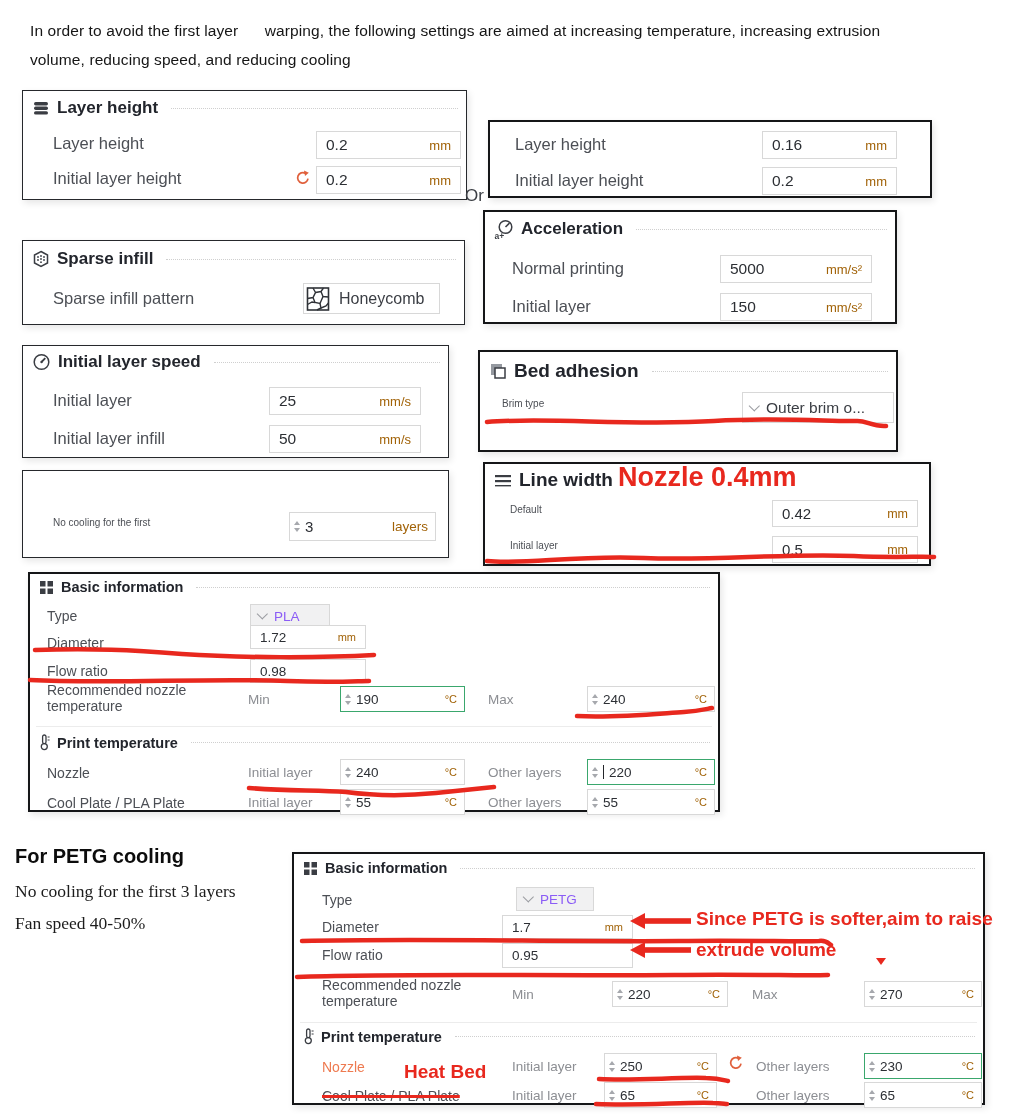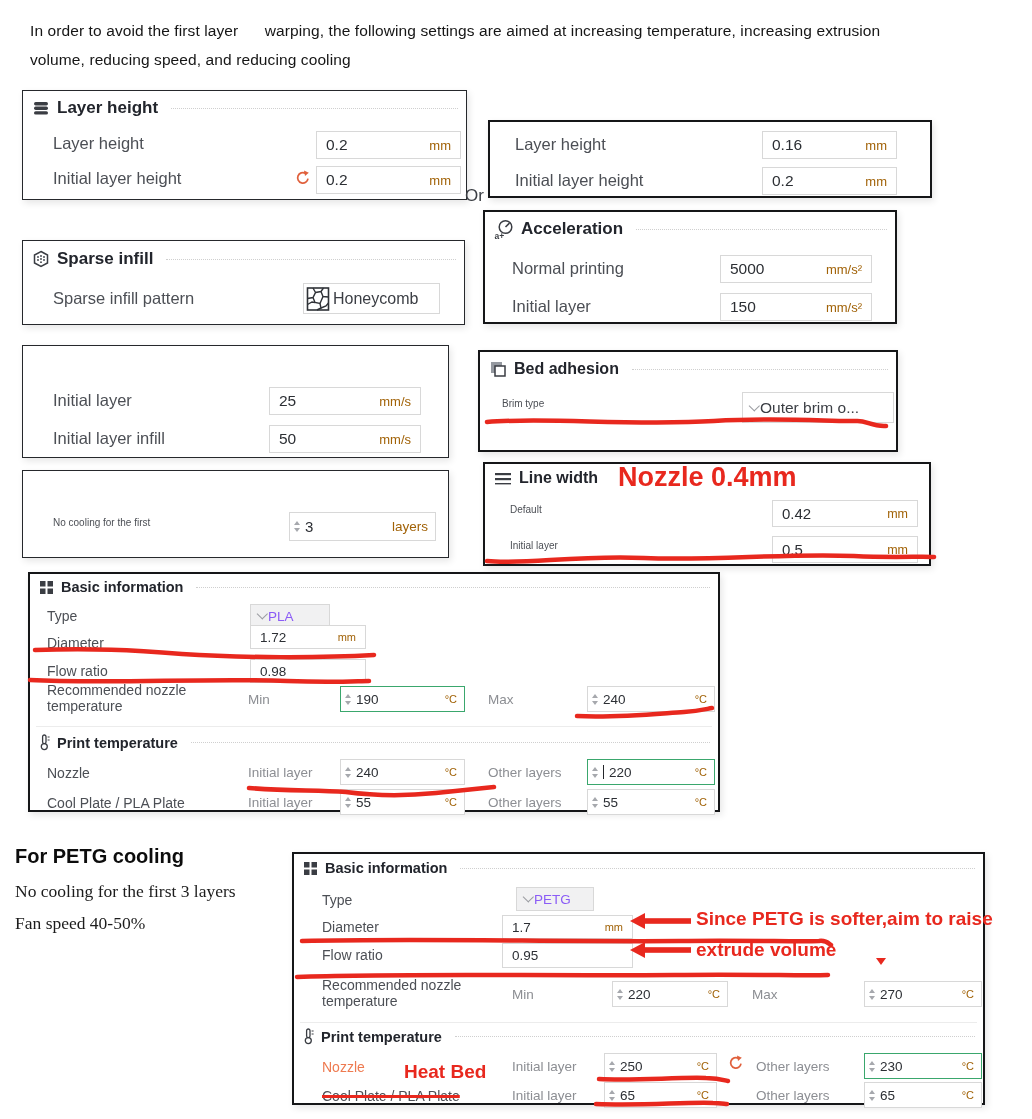--- a/index.html
+++ b/index.html
@@ -16,31 +16,31 @@
   .ptitle .dotline{flex:1;border-top:1px dotted #cfcfcf;height:0;margin-left:6px;}
   .lbl{position:absolute;color:#4c4f55;white-space:nowrap;}
   .sub{position:absolute;color:#8c8e93;white-space:nowrap;}
   .field,.spin,.dd{position:absolute;background:#fff;border:1px solid #d8d8d8;display:flex;align-items:center;box-sizing:border-box;}
   .field{padding:0 9px;justify-content:space-between;}
   .val{color:#2c2f34;}
   .unit{color:#a16207;}
   .spin{padding:0 7px 0 4px;gap:5px;}
   .spin .val{flex:1;}
   .spin.green{border:1.6px solid #3aa76d;}
-  .dd{gap:1px;padding:0 8px;}
+  .dd{gap:7px;padding:0 8px;}
   .dd.gray{background:#f1f1f2;}
   .ddval{color:#3b3e44;white-space:nowrap;}
   .dd.gray .ddval{color:#8b5cf6;}
   .chev{width:7px;height:7px;border-left:1.6px solid #9a9ca1;border-bottom:1.6px solid #9a9ca1;transform:rotate(-45deg) translate(1px,-2px);flex:none;}
   .spnr{display:flex;flex-direction:column;align-items:center;gap:3px;flex:none;}
   .tu{width:0;height:0;border-left:3.5px solid transparent;border-right:3.5px solid transparent;border-bottom:4px solid #a6a8ad;}
   .td{width:0;height:0;border-left:3.5px solid transparent;border-right:3.5px solid transparent;border-top:4px solid #a6a8ad;}
   
   .pA .ptitle{font-size:17px;}  .pA .lbl{font-size:16.5px;} .pA .val{font-size:15.5px;} .pA .unit{font-size:13px;}
-  .pB .ptitle{font-size:16px;}  .pB .lbl{font-size:10px;} .pB .val{font-size:15px;}  .pB .unit{font-size:12.5px;}
+  .pB .ptitle{font-size:19px;}  .pB .lbl{font-size:10px;} .pB .val{font-size:15px;}  .pB .unit{font-size:12.5px;}
   .pC .ptitle{font-size:14.5px;}.pC .lbl{font-size:14px;}   .pC .val{font-size:13.5px;}.pC .unit{font-size:11px;}
   .pC .sub{font-size:13.5px;}
   .sectline{position:absolute;left:6px;right:6px;border-top:1px solid #ececec;}
   .red-text{position:absolute;color:#e8281e;white-space:nowrap;}
   .scrib{position:absolute;pointer-events:none;}
   .scrib path{stroke:#e8281e;stroke-width:4.5;fill:none;stroke-linecap:round;}
   .strike{text-decoration:line-through;text-decoration-color:#e8281e;text-decoration-thickness:2.6px;}
   .orange{color:#ee7a50 !important;}
   .cursorbar{width:1px;height:14px;background:#24262a;flex:none;}
   .tri-red-down{position:absolute;width:0;height:0;border-left:5px solid transparent;border-right:5px solid transparent;border-top:7px solid #e8281e;}
@@ -147,20 +147,29 @@
     <span class="unit">mm/s²</span>
   </div>
   <span class="lbl" style="left:27px;top:85px">Initial layer</span>
   <div class="field" style="left:235px;top:81px;width:152px;height:28px">
     <span class="val">150</span>
     <span class="unit">mm/s²</span>
   </div>
 </div>
 
 <div class="panel pA" style="left:22px;top:345px;width:427px;height:113px">
+  <div class="ptitle" style="top:6px">
+    <svg width="19" height="19" viewBox="0 0 19 19">
+        <circle cx="9.5" cy="9" r="7.3" fill="none" stroke="#3a3d43" stroke-width="1.5"></circle>
+        <line x1="9.5" y1="9" x2="13.3" y2="5.2" stroke="#3a3d43" stroke-width="1.8"></line>
+        <circle cx="9.5" cy="9" r="1.2" fill="#3a3d43"></circle>
+      </svg>
+    <span>Initial layer speed</span>
+    <i class="dotline"></i>
+  </div>
   <span class="lbl" style="left:30px;top:45px">Initial layer</span>
   <div class="field" style="left:246px;top:41px;width:152px;height:28px">
     <span class="val">25</span>
     <span class="unit">mm/s</span>
   </div>
   <span class="lbl" style="left:30px;top:83px">Initial layer infill</span>
   <div class="field" style="left:246px;top:79px;width:152px;height:28px">
     <span class="val">50</span>
     <span class="unit">mm/s</span>
   </div>

